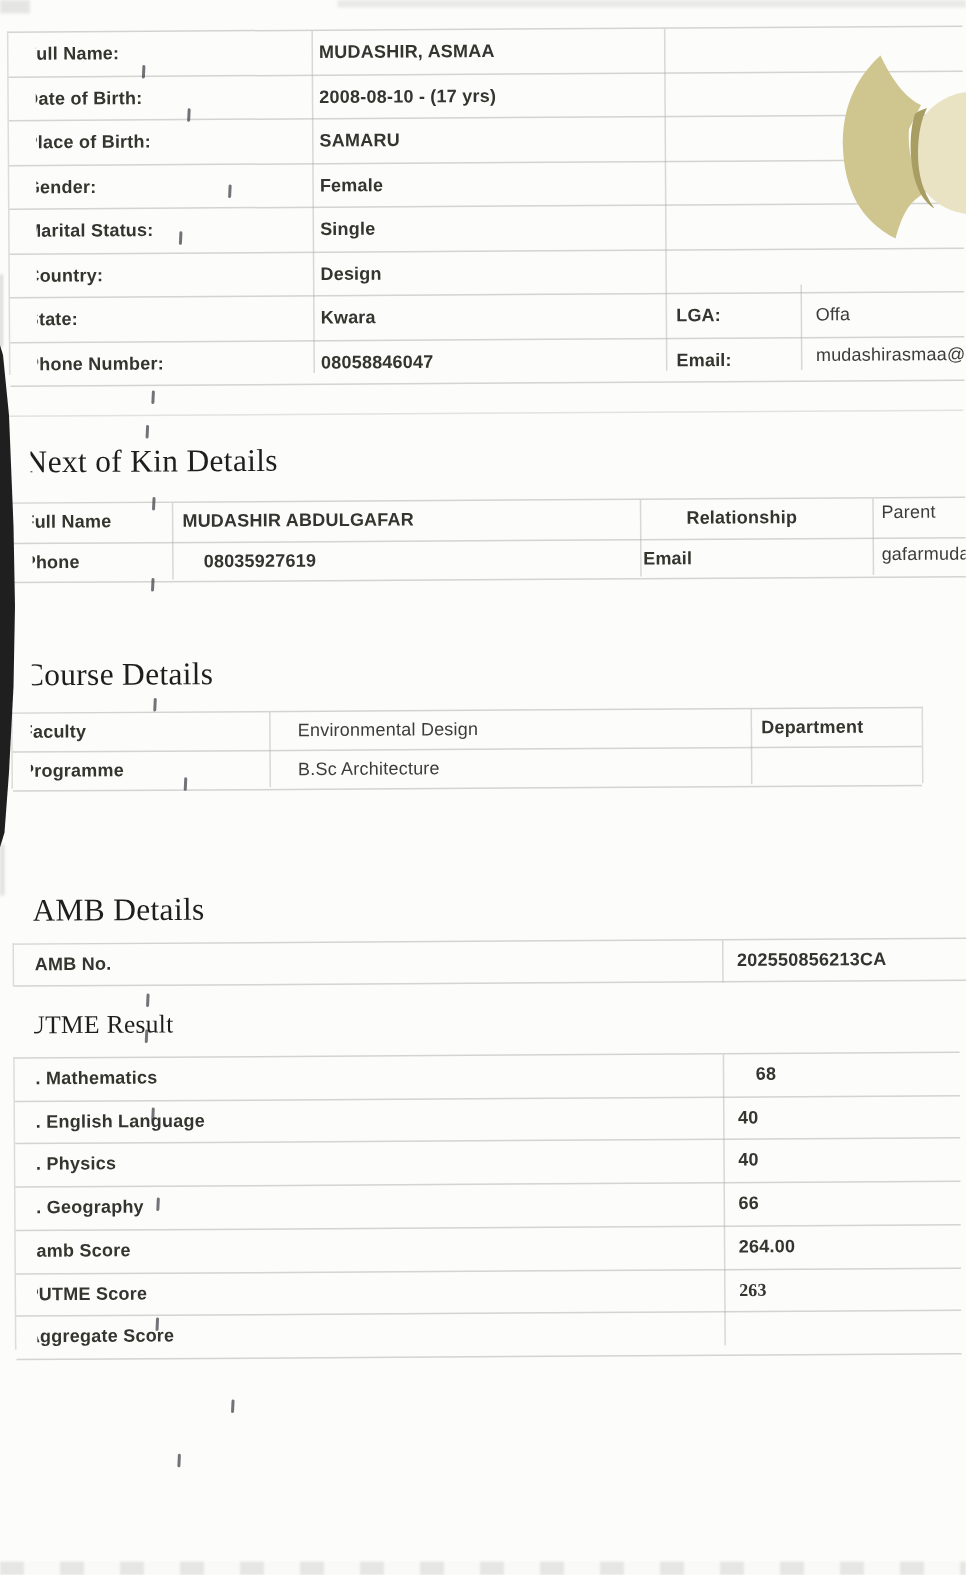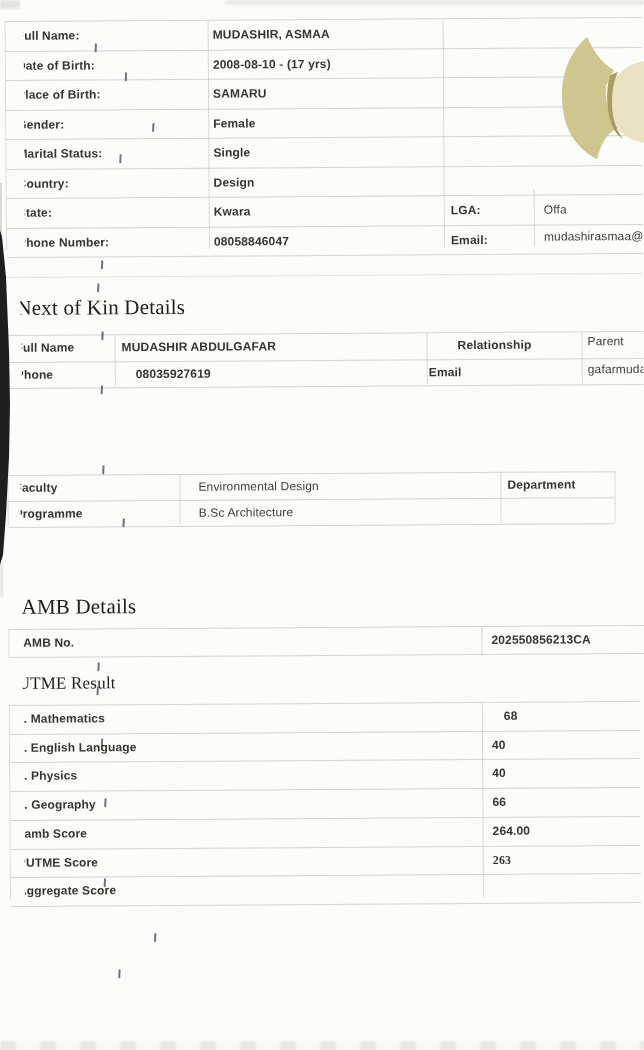--- a/index.html
+++ b/index.html
@@ -120,20 +120,23 @@
         <div class="cell rg" style="left:580px;right:0;top:-3px;">Parent</div>
       </div>
       <div class="row h25">
         <div class="cell" style="left:14px;"><span class="cut c6"><span>Phone</span></span></div>
         <div class="cell" style="left:128px;text-align:center;">08035927619</div>
         <div class="cell" style="left:411px;margin-left:10px;">Email</div>
         <div class="cell rg" style="left:580px;right:0;top:-2px;">gafarmudas</div>
       </div>
     </div>
 
+    <div class="hdr" style="left:22px;top:436px;">
+      <span class="cut c6"><span>Course Details</span></span>
+    </div>
     <div class="tbl" style="left:8px;top:473px;width:606px;height:50px;border-right:1px solid rgba(172,172,172,.4);">
       <div class="vline" style="left:171px;"></div>
       <div class="vline" style="left:492px;"></div>
       <div class="row h25c">
         <div class="cell" style="left:12px;"><span class="cut c6"><span>Faculty</span></span></div>
         <div class="cell rg" style="left:190px;">Environmental Design</div>
         <div class="cell" style="left:499px;">Department</div>
       </div>
       <div class="row h25c">
         <div class="cell" style="left:12px;"><span class="cut c6"><span>Programme</span></span></div>

